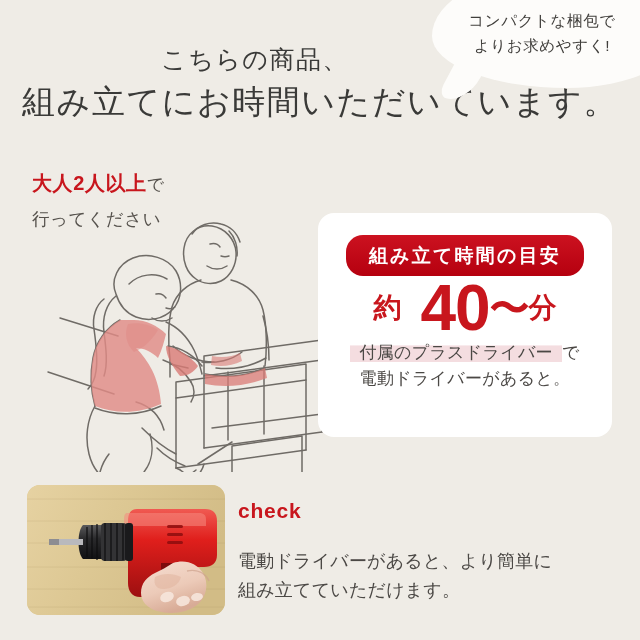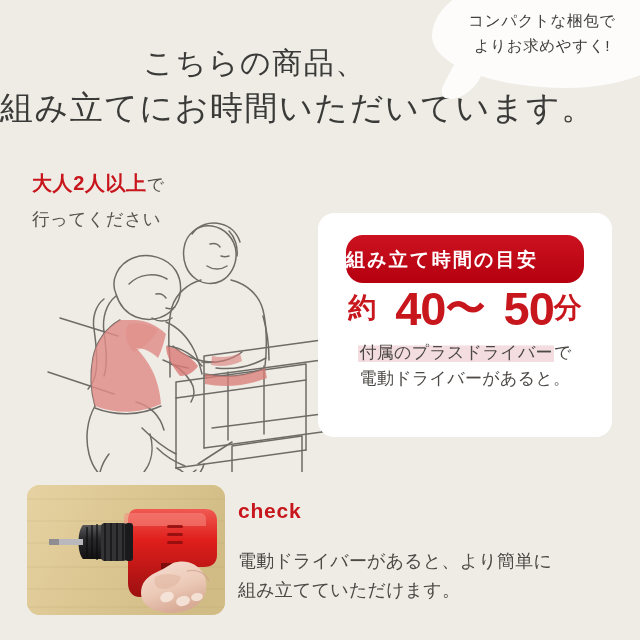--- a/index.html
+++ b/index.html
@@ -40,27 +40,28 @@
   .bubble-text div{white-space:nowrap;}
 
   
   .headline{
     position:absolute;left:0;top:44px;width:640px;
     z-index:2;
     color:#3a3a38;
     letter-spacing:1.5px;
   }
   .headline .l1{
-    font-size:30px;line-height:1.26;
+    font-size:25px;line-height:1.26;
     text-align:center;
     padding-right:130px;
     font-weight:500;
   }
   .headline .l2{
     font-size:33px;line-height:1.3;
+    text-align:center;
     margin-top:5px;
     font-weight:500;
   }
 
   
   .caption{
     position:absolute;left:32px;top:170px;z-index:4;
     letter-spacing:.6px;
   }
   .caption .c1{font-size:20px;line-height:1.38;font-weight:700;color:#c8161d;text-align:center;}
@@ -70,47 +71,47 @@
   
   .illu{position:absolute;left:16px;top:196px;width:310px;height:276px;z-index:2;}
   .illu svg{display:block;width:100%;height:100%;}
 
   
   .card{
     position:absolute;left:318px;top:213px;width:294px;height:224px;
     background:#ffffff;border-radius:16px;z-index:3;
   }
   .pill{
-    position:absolute;left:346px;top:235px;width:238px;height:48px;
+    position:absolute;left:346px;top:235px;width:238px;height:41px;
     background:linear-gradient(180deg,#cc1220 0%,#b5000f 100%);
     border-radius:17px;z-index:4;
-    display:flex;align-items:center;
+    display:flex;align-items:center;justify-content:center;
   }
   .pill span{
     color:#fff;font-size:19px;font-weight:700;letter-spacing:2.2px;
     line-height:1;
   }
   .bigtime{
     position:absolute;left:318px;top:281px;width:294px;height:54px;z-index:4;
     display:flex;align-items:center;justify-content:center;
     color:#c8161d;font-weight:700;line-height:1;white-space:nowrap;
   }
   .bigtime .sm{font-size:28px;letter-spacing:0px;}
-  .bigtime .num{font-size:47px;letter-spacing:-1px;padding-left:19px;}
+  .bigtime .num{font-size:64px;letter-spacing:-1px;padding-left:19px;}
   .bigtime .wave{font-size:40px;letter-spacing:-1px;}
 
   .carddesc{
     position:absolute;left:318px;top:340px;width:294px;z-index:4;
     text-align:center;color:#4b4845;
     font-size:17px;line-height:1.55;letter-spacing:.3px;
     font-weight:500;
   }
   .carddesc .hl{
     background:linear-gradient(180deg,rgba(244,221,223,0) 12%,#f4dde0 14%,#f4dde0 100%);
-    padding:0 1px;
+    padding:0 9px;
   }
   .carddesc div{white-space:nowrap;}
 
   
   .photo{
     position:absolute;left:27px;top:485px;width:198px;height:130px;
     border-radius:13px;overflow:hidden;z-index:3;
     background:#dfc98f;
   }
   .photo svg{display:block;width:100%;height:100%;}
@@ -234,21 +235,20 @@
   <div class="card"></div>
 
   <div class="pill">
     <span>組み立て時間の目安</span>
   </div>
 
   <div class="bigtime">
     <span class="sm">約</span>
       <span class="num">40</span>
       <span class="wave">〜</span>
-      <span class="num">50</span>
       <span class="sm">分</span>
   </div>
 
   <div class="carddesc">
     <div><span class="hl">付属のプラスドライバー</span><span>で</span></div>
     <div>電動ドライバーがあると。</div>
   </div>
 
   <div class="photo">
     <svg viewBox="0 0 198 130" xmlns="http://www.w3.org/2000/svg">

